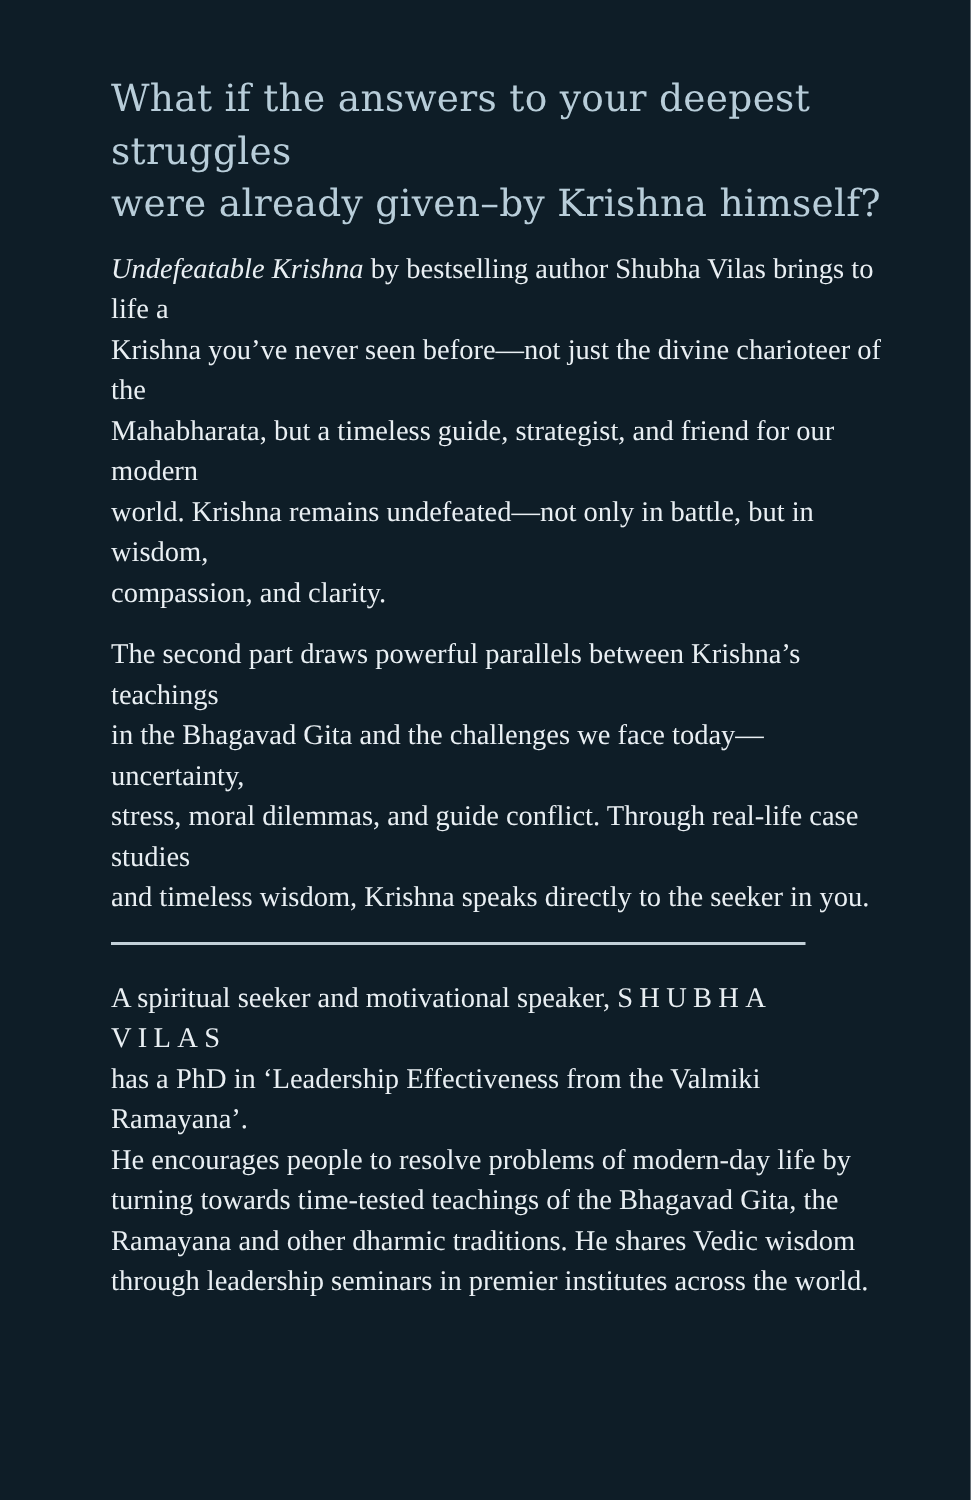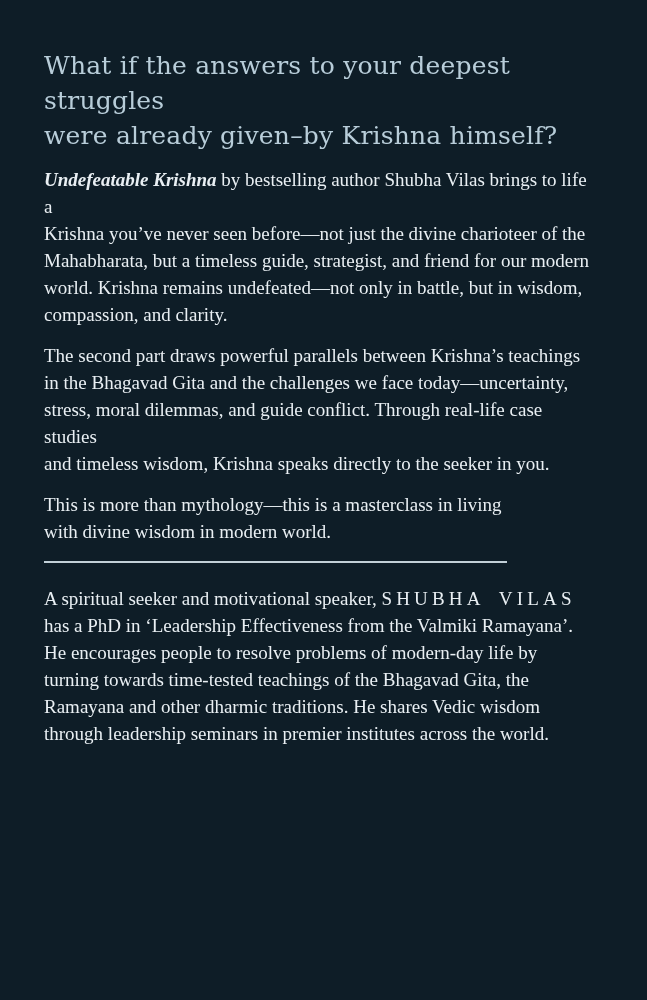--- a/index.html
+++ b/index.html
@@ -3,40 +3,40 @@
 <meta charset="utf-8">
 <style>
   html,body{margin:0;padding:0;}
   .cover{
     position:relative;
     width:647px;height:1000px;
     background:#0e1d27;
     overflow:hidden;
     font-family:"Liberation Serif", serif;
     box-sizing:border-box;
-    padding:48px 57px 0 44px;
+    padding:48px 57px 0 74px;
   }
   .headline{
     white-space:pre-line;
     font-family:"DejaVu Serif", serif;
     font-size:25px;
     line-height:35px;
     color:#b8cdd9;
     letter-spacing:0.2px;
     margin:0 0 13px 0;
     font-weight:normal;
   }
   .body-par{
     white-space:pre-line;
     font-size:19px;
     line-height:27px;
     color:#e9eff3;
     margin:0 0 14px 0;
   }
-  .italic-title{font-style:italic;font-weight:bold;}
+  .italic-title{font-style:italic;}
   .divider{
     width:463px;height:2px;background:#c2d0d8;
     margin:16px 0 22px 0;border:none;
   }
   .bio-name{
     letter-spacing:0.22em;
     word-spacing:0.35em;
   }
 </style>
 </head>
@@ -53,22 +53,20 @@
 world. Krishna remains undefeated—not only in battle, but in wisdom,
 compassion, and clarity.</span></p>
 
 
   <p class="body-par">The second part draws powerful parallels between Krishna’s teachings
 in the Bhagavad Gita and the challenges we face today—uncertainty,
 stress, moral dilemmas, and guide conflict. Through real-life case studies
 and timeless wisdom, Krishna speaks directly to the seeker in you.</p>
 
 
-  <p class="body-par">This is more than mythology—this is a masterclass in living
-with divine wisdom in modern world.</p>
 
   <div class="divider"></div>
 
   <p class="body-par"><span>A spiritual seeker and motivational speaker, </span><span class="bio-name">SHUBHA VILAS</span><span>
 has a PhD in ‘Leadership Effectiveness from the Valmiki Ramayana’.
 He encourages people to resolve problems of modern-day life by
 turning towards time-tested teachings of the Bhagavad Gita, the
 Ramayana and other dharmic traditions. He shares Vedic wisdom
 through leadership seminars in premier institutes across the world.</span></p>
 

